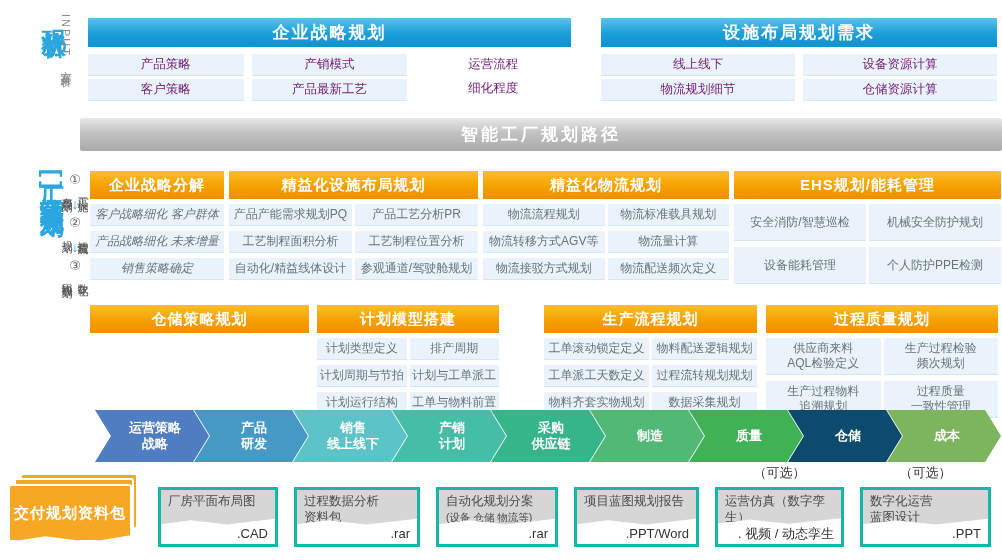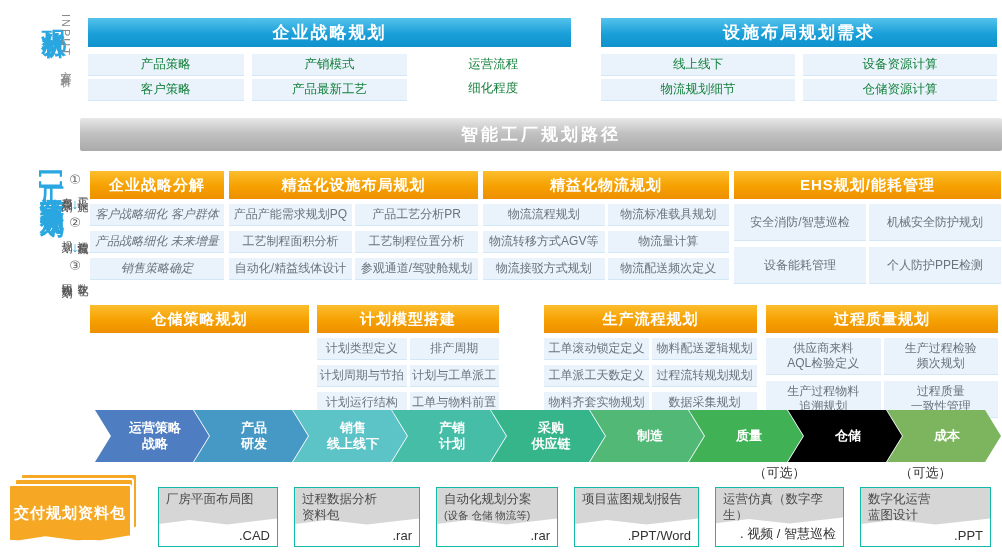--- a/index.html
+++ b/index.html
@@ -26,21 +26,21 @@
   .top-panels{position:absolute;left:88px;top:18px;display:flex;gap:30px;}
   .panel.p1{width:483px;}
   .panel.p2{width:396px;}
   .panel-h{height:29px;line-height:29px;text-align:center;color:#fff;font-weight:bold;
            font-size:17px;letter-spacing:2px;
            background:linear-gradient(180deg,#55c3ec 0%,#1a9fd8 55%,#1092cd 100%);}
   .panel-b{display:grid;margin-top:7px;column-gap:8px;}
   .p1 .panel-b{grid-template-columns:1fr 1fr 1fr;}
   .p2 .panel-b{grid-template-columns:1fr 1fr;}
   .pill{height:21px;line-height:21px;margin-bottom:3px;text-align:center;font-size:12.5px;
-        color:#15803d;background:#eaf3fb;border-bottom:1px solid #d3e8f7;}
+        color:#701a75;background:#eaf3fb;border-bottom:1px solid #d3e8f7;}
   .plain{background:transparent;border-bottom:none;}
 
   
   .banner{position:absolute;left:80px;top:118px;width:922px;height:33px;border-radius:2px;
           background:linear-gradient(180deg,#e8e8e8 0%,#c2c2c2 45%,#aaaaaa 100%);
           color:#fff;font-size:17px;font-weight:bold;letter-spacing:3px;
           display:flex;align-items:center;justify-content:center;}
 
   
   .grid-row{position:absolute;display:flex;}
@@ -80,21 +80,21 @@
   .chain .chev:nth-child(7){z-index:3}.chain .chev:nth-child(8){z-index:2}
   .chain .chev:nth-child(9){z-index:1}
 
   
   .optional{position:absolute;top:464px;font-size:13px;color:#333;text-align:center;}
   .opt1{left:715px;width:129px;}
   .opt2{left:860px;width:131px;}
 
   
   .cards{position:absolute;left:158px;top:487px;display:flex;gap:16px;}
-  .card{height:60px;background:#fff;border:1px solid #14b8a6;box-sizing:border-box;
+  .card{height:60px;background:#fff;border:3px solid #14b8a6;box-sizing:border-box;
         display:flex;flex-direction:column;justify-content:space-between;}
   .card:nth-child(1){width:120px;}.card:nth-child(2){width:126px;}
   .card:nth-child(3){width:122px;}.card:nth-child(4){width:125px;}
   .card:nth-child(5){width:129px;}.card:nth-child(6){width:131px;}
   .card-top{background:#d6d6d6;height:38px;padding:4px 7px 0 7px;box-sizing:border-box;
             clip-path:polygon(0 0,100% 0,100% 80%,58% 96%,26% 84%,0 95%);
             font-size:12.5px;color:#4a4a4a;line-height:1.25;white-space:pre-line;}
   .card-sub{font-size:10.5px;color:#4a4a4a;}
   .card-ext{text-align:right;padding:0 7px 3px 7px;font-size:13px;color:#333;}
 
@@ -269,21 +269,21 @@
     <div class="chev" style="background: rgb(71, 153, 197);">产品
 研发</div>
     <div class="chev" style="background: rgb(92, 195, 199);">销售
 线上线下</div>
     <div class="chev" style="background: rgb(69, 189, 167);">产销
 计划</div>
     <div class="chev" style="background: rgb(55, 181, 138);">采购
 供应链</div>
     <div class="chev" style="background: rgb(82, 184, 118);">制造</div>
     <div class="chev" style="background: rgb(65, 177, 86);">质量</div>
-    <div class="chev" style="background: #000000;">仓储</div>
+    <div class="chev" style="background: #0c4a6e;">仓储</div>
     <div class="chev" style="background: rgb(125, 181, 95);">成本</div>
   </div>
 
   <div class="optional opt1">（可选）</div>
   <div class="optional opt2">（可选）</div>
 
   <div class="badge-stack">
     <div class="badge-layer l1"></div>
     <div class="badge-layer l2"></div>
     <div class="badge-front">交付规划资料包</div>
@@ -302,21 +302,21 @@
     <div class="card">
       <div class="card-top"><span>自动化规划分案</span><br><span class="card-sub">(设备 仓储 物流等)</span></div>
       <div class="card-ext">.rar</div>
     </div>
     <div class="card">
       <div class="card-top">项目蓝图规划报告</div>
       <div class="card-ext">.PPT/Word</div>
     </div>
     <div class="card">
       <div class="card-top">运营仿真（数字孪生）</div>
-      <div class="card-ext">. 视频 / 智慧巡检</div>
+      <div class="card-ext">. 视频 / 动态孪生</div>
     </div>
     <div class="card">
       <div class="card-top">数字化运营
 蓝图设计</div>
       <div class="card-ext">.PPT</div>
     </div>
   </div>
 
 </div>
 

